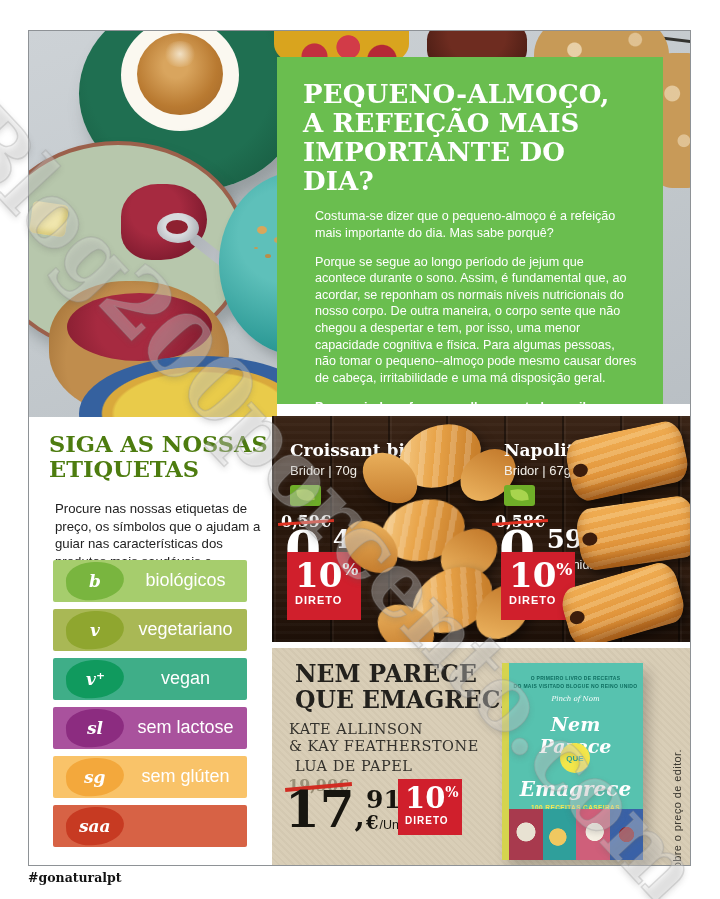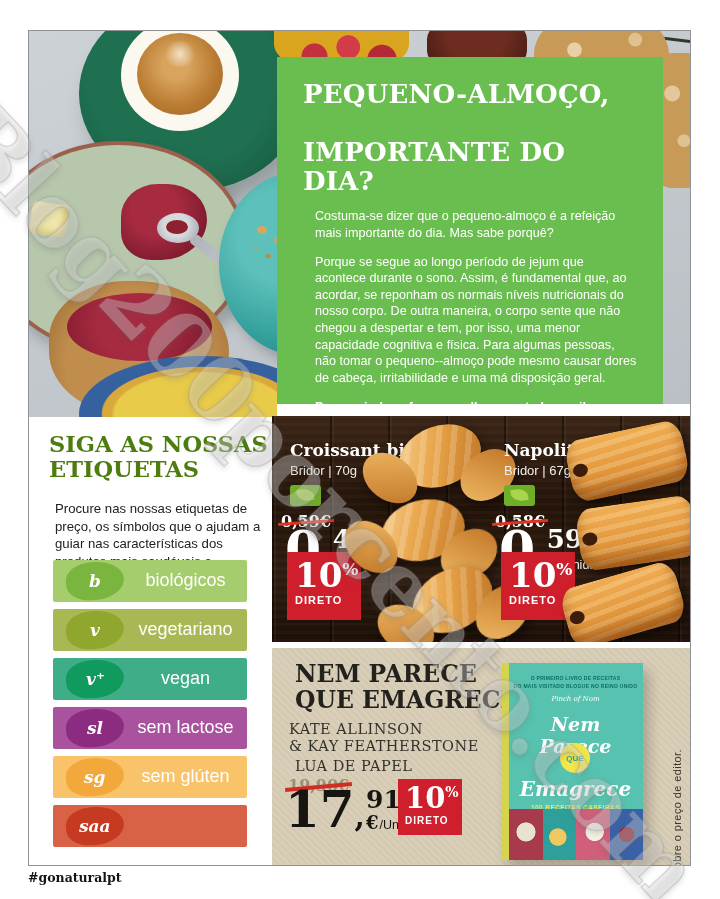--- a/index.html
+++ b/index.html
@@ -210,21 +210,21 @@
     <div class="muffin"></div>
     <div class="wire"></div>
     <div class="oat1"></div>
     <div class="oat2"></div>
   </div>
   <div class="whitegap"></div>
 
   <div class="hero">
     <h1>
       <span>PEQUENO-ALMOÇO,</span><br>
-      <br>
+      <span>A REFEIÇÃO MAIS</span><br>
       <span>IMPORTANTE DO DIA?</span>
     </h1>
     <p>Costuma-se dizer que o pequeno-almoço é a refeição mais importante do dia. Mas sabe porquê?</p>
     <p>Porque se segue ao longo período de jejum que acontece durante o sono. Assim, é fundamental que, ao acordar, se reponham os normais níveis nutricionais do nosso corpo. De outra maneira, o corpo sente que não chegou a despertar e tem, por isso, uma menor capacidade cognitiva e física. Para algumas pessoas, não tomar o pequeno--almoço pode mesmo causar dores de cabeça, irritabilidade e uma má disposição geral.</p>
     <p class="hl">Para o ajudar a fazer escolhas acertadas, saiba que um bom pequeno-almoço deve fornecer-lhe entre 20% a 25% das necessidades energéticas diárias e deve conter hidratos de carbono, gorduras, proteínas, fibras, vitaminas e minerais.</p>
   </div>
 
   <div class="lab-title">
     <span>SIGA AS NOSSAS</span><br>
     <span>ETIQUETAS</span>

